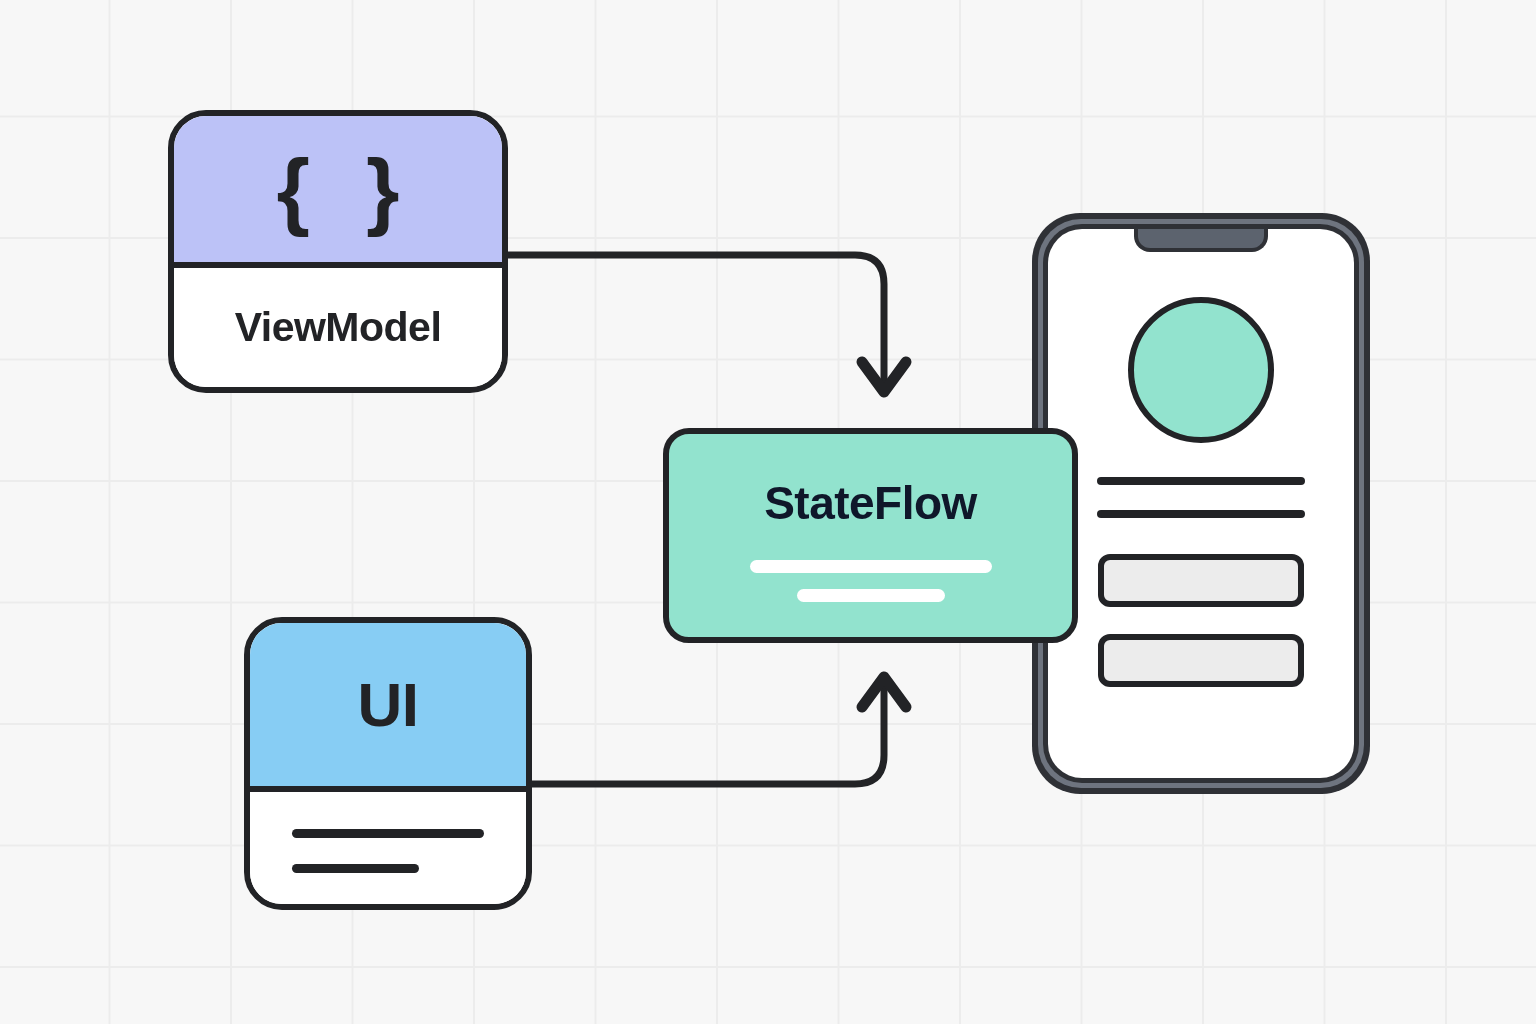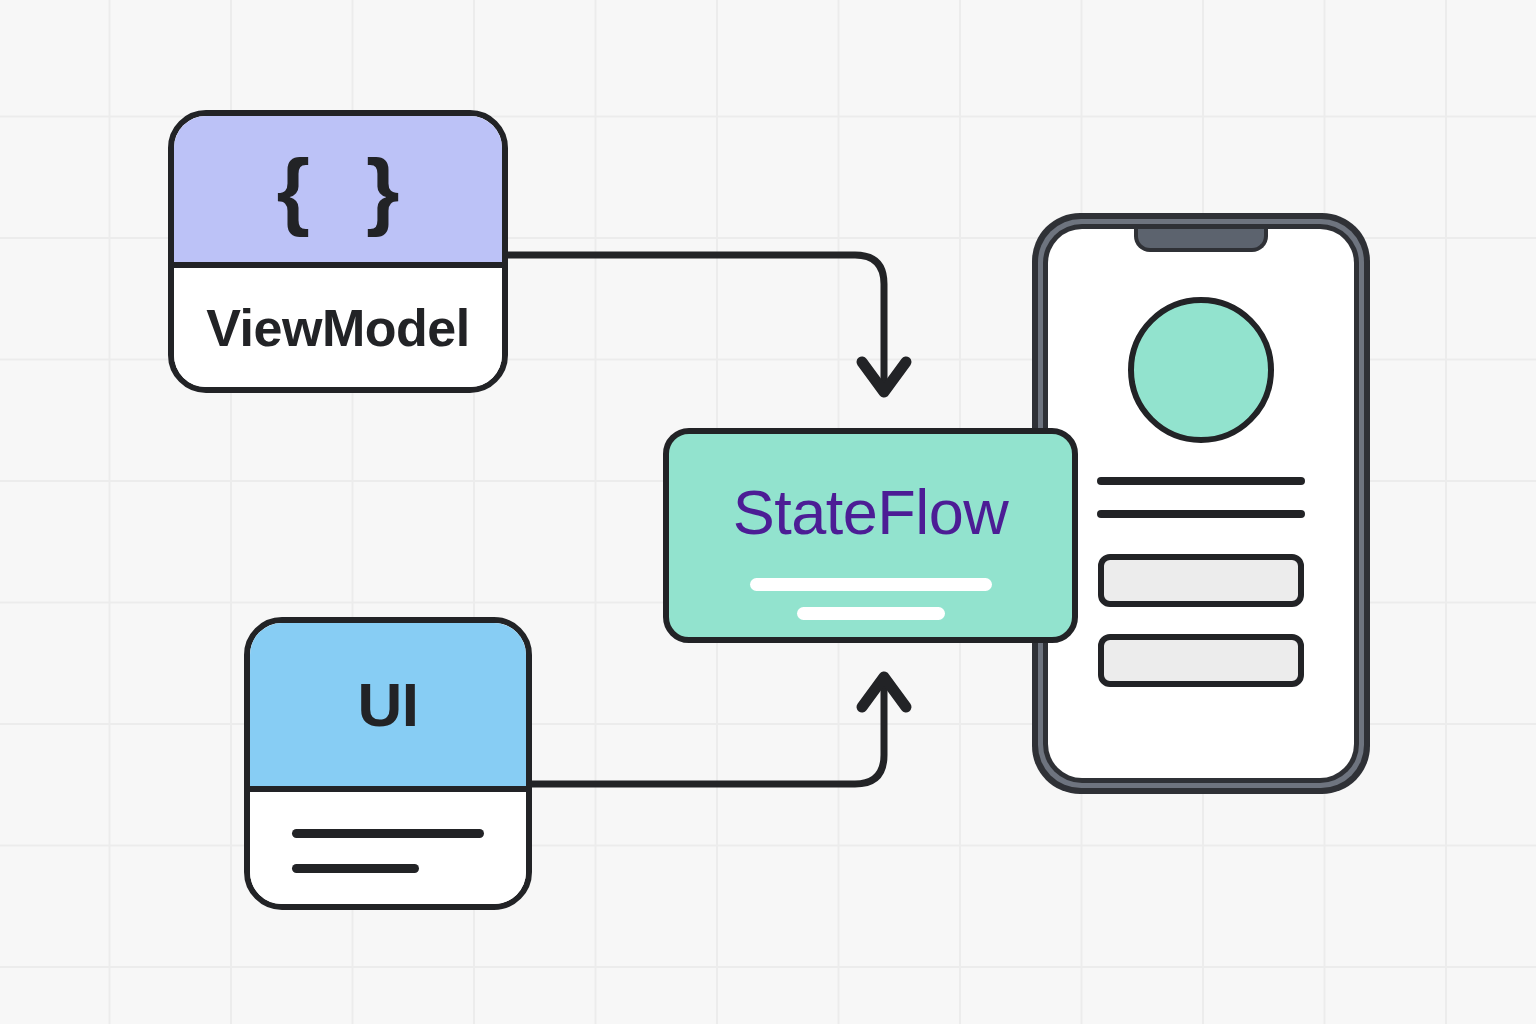--- a/index.html
+++ b/index.html
@@ -72,21 +72,21 @@
     font-family: "Liberation Sans", sans-serif;
     font-size: 86px;
     font-weight: 700;
     color: #222326;
     letter-spacing: 16px;
     line-height: 1;
     padding-left: 16px;
     user-select: none;
   }
   .node-label {
-    font-size: 52px;
+    font-size: 41px;
     font-weight: 700;
     color: #222326;
     letter-spacing: -0.5px;
   }
 
   
   #node-ui {
     left: 220px;
     top: 617px;
     width: 288px;
@@ -129,23 +129,23 @@
     background: #92e3ce;
     box-sizing: border-box;
     display: flex;
     flex-direction: column;
     align-items: center;
     justify-content: flex-start;
     padding-top: 42px;
     z-index: 6;
   }
   #node-stateflow .sf-title {
-    font-size: 63px;
-    font-weight: 400;
-    color: #4c1d95;
+    font-size: 46px;
+    font-weight: 700;
+    color: #0f172a;
     letter-spacing: -0.5px;
   }
   .sf-bars {
     margin-top: 30px;
     width: 100%;
     display: flex;
     flex-direction: column;
     align-items: center;
     gap: 16px;
   }

